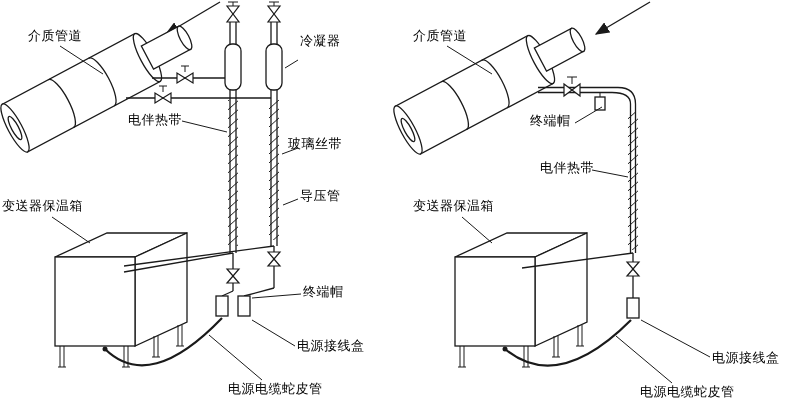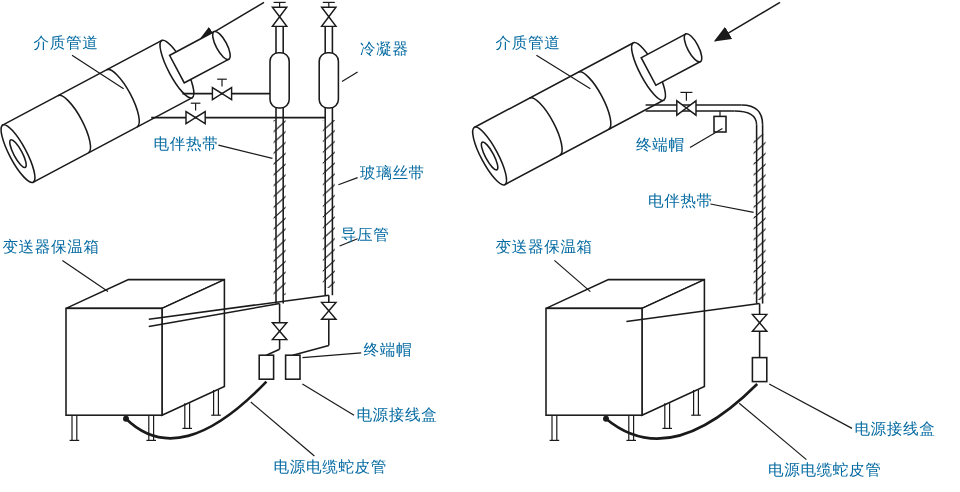--- a/index.html
+++ b/index.html
@@ -1,19 +1,19 @@
 <!DOCTYPE html>
 <html><head>
 <meta charset="utf-8">
 <style>
   html,body{margin:0;padding:0;background:#fff;}
   .stage{position:relative;width:800px;height:410px;background:#fff;overflow:hidden;
          font-family:"Liberation Sans",sans-serif;}
   .stage svg{position:absolute;left:0;top:0;}
-  .lbl{position:absolute;font-size:13px;line-height:1.2;color:#0369a1;white-space:nowrap;
+  .lbl{position:absolute;font-size:13px;line-height:1.2;color:#000000;white-space:nowrap;
        letter-spacing:0.5px;}
   
   .pf{fill:#fff;stroke:#1a1a1a;stroke-width:1.3;}
   .ln{fill:none;stroke:#1a1a1a;stroke-width:1.3;}
   .vt{fill:#fff;stroke:#1a1a1a;stroke-width:1.2;}
   .th{stroke:#1a1a1a;stroke-width:1;fill:none;}
   .ld{stroke:#1a1a1a;stroke-width:1;fill:none;}
   .cd{fill:none;stroke:#1a1a1a;stroke-width:2.2;}
   .bx{fill:#fff;stroke:#1a1a1a;stroke-width:1.3;}
 </style>
@@ -249,22 +249,22 @@
     <line class="ld" x1="592" y1="170" x2="628" y2="177"></line>
     <line class="ld" x1="462" y1="217" x2="492" y2="243"></line>
     <line class="ld" x1="710" y1="357" x2="641" y2="320"></line>
     <line class="ld" x1="672" y1="383" x2="616" y2="336"></line>
   </g>
 </svg>
 
 <span class="lbl" style="left:28px;top:28px">介质管道</span>
 <span class="lbl" style="left:300px;top:33px">冷凝器</span>
 <span class="lbl" style="left:128px;top:112px">电伴热带</span>
-<span class="lbl" style="left:300px;top:136px">玻璃丝带</span>
-<span class="lbl" style="left:284px;top:188px">导压管</span>
+<span class="lbl" style="left:288px;top:136px">玻璃丝带</span>
+<span class="lbl" style="left:300px;top:188px">导压管</span>
 <span class="lbl" style="left:2px;top:198px">变送器保温箱</span>
 <span class="lbl" style="left:303px;top:284px">终端帽</span>
 <span class="lbl" style="left:297px;top:338px">电源接线盒</span>
 <span class="lbl" style="left:228px;top:381px">电源电缆蛇皮管</span>
 
 <span class="lbl" style="left:413px;top:28px">介质管道</span>
 <span class="lbl" style="left:530px;top:113px">终端帽</span>
 <span class="lbl" style="left:540px;top:160px">电伴热带</span>
 <span class="lbl" style="left:413px;top:198px">变送器保温箱</span>
 <span class="lbl" style="left:712px;top:350px">电源接线盒</span>

